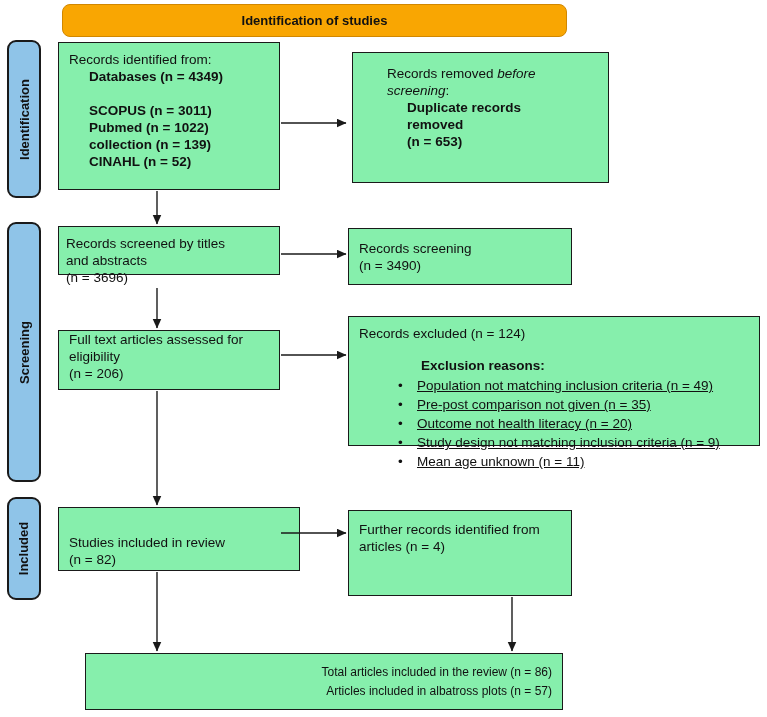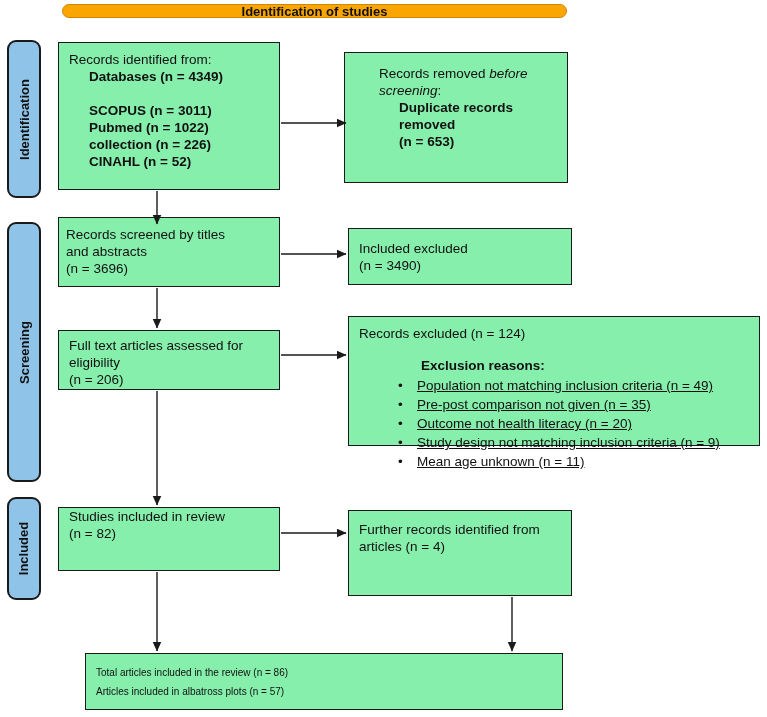--- a/index.html
+++ b/index.html
@@ -6,21 +6,21 @@
   .canvas {
     position: relative;
     width: 767px;
     height: 717px;
     background: #ffffff;
     font-family: "Liberation Sans", "DejaVu Sans", sans-serif;
     color: #111;
   }
   .banner {
     position: absolute;
-    left: 62px; top: 4px; width: 505px; height: 14px;
+    left: 62px; top: 4px; width: 505px; height: 33px;
     background: var(--banner-orange, #F9A602);
     border: 1.5px solid var(--banner-border, #D18700);
     border-radius: 8px;
     display: flex; align-items: center; justify-content: center;
     font-weight: bold; font-size: 13px;
     box-sizing: border-box;
   }
   .side-label {
     position: absolute;
     left: 7px; width: 34px;
@@ -44,31 +44,31 @@
     background: #86efac;
     border: 1.7px solid #1a1a1a;
     box-sizing: border-box;
     font-size: 13.5px;
     line-height: 17px;
     padding: 8px 10px;
   }
   .fbox .line { min-height: 17px; white-space: nowrap; }
   .fbox .indent { margin-left: 20px; font-weight: bold; }
   #box-identified       { left: 58px;  top: 42px;  width: 222px; height: 148px; }
-  #box-removed          { left: 344px; top: 52px;  width: 224px; height: 131px; padding-top: 12px; padding-left: 34px; }
-  #box-screened         { left: 58px;  top: 217px; width: 222px; height: 70px; padding-left: 7px; }
+  #box-removed          { left: 352px; top: 52px;  width: 257px; height: 131px; padding-top: 12px; padding-left: 34px; }
+  #box-screened         { left: 58px;  top: 226px; width: 222px; height: 49px; padding-left: 7px; }
   #box-excluded-titles  { left: 348px; top: 228px; width: 224px; height: 57px; padding-top: 11px; }
-  #box-fulltext         { left: 58px;  top: 330px; width: 222px; height: 60px; padding-top: 6px; }
+  #box-fulltext         { left: 58px;  top: 330px; width: 222px; height: 60px; padding-top: 0; }
   #box-excluded-full    { left: 348px; top: 316px; width: 412px; height: 130px; line-height: 18px; }
-  #box-included-review  { left: 58px;  top: 507px; width: 222px; height: 64px; padding-top: 0; }
+  #box-included-review  { left: 58px;  top: 507px; width: 242px; height: 64px; padding-top: 26px; }
   #box-further          { left: 348px; top: 510px; width: 224px; height: 86px; padding-top: 10px; }
   #box-total            { left: 85px;  top: 653px; width: 478px; height: 57px;
                           display: flex; flex-direction: column;
-                          align-items: flex-start; justify-content: center;
-                          line-height: 19px; font-size: 10px; }
+                          align-items: flex-end; justify-content: center;
+                          line-height: 19px; font-size: 12px; }
   #box-total .line { white-space: nowrap; min-height: 19px; }
   .reasons-heading { font-weight: bold; margin: 14px 0 0 62px; min-height: 18px; }
   .bullets { margin: 1px 0 0 35px; }
   .bullet { position: relative; padding-left: 23px; min-height: 19px; line-height: 19px; white-space: nowrap; text-decoration: underline; }
   .bullet::before { content: "\2022"; position: absolute; left: 4px; top: 0; }
   .arrows { position: absolute; left: 0; top: 0; pointer-events: none; }
 </style>
 </head>
 <body>
 
@@ -85,40 +85,40 @@
   <div class="side-label" id="stage-included">
     <span class="rot">Included</span>
   </div>
 
   <div class="fbox" id="box-identified">
     <div class="line">Records identified from:</div>
     <div class="line indent">Databases (n = 4349)</div>
     <div class="line indent"></div>
     <div class="line indent">SCOPUS (n = 3011)</div>
     <div class="line indent">Pubmed (n = 1022)</div>
-    <div class="line indent">collection (n = 226)</div>
+    <div class="line indent">collection (n = 139)</div>
     <div class="line indent">CINAHL (n = 52)</div>
   </div>
 
   <div class="fbox" id="box-removed">
     <div class="line"><span>Records removed</span> <em>before</em></div>
     <div class="line"><em>screening</em><span>:</span></div>
     <div class="line indent">Duplicate records</div>
     <div class="line indent">removed</div>
     <div class="line indent">(n = 653)</div>
   </div>
 
   <div class="fbox" id="box-screened">
     <div class="line">Records screened by titles</div>
     <div class="line">and abstracts</div>
     <div class="line">(n = 3696)</div>
   </div>
 
   <div class="fbox" id="box-excluded-titles">
-    <div class="line">Included excluded</div>
+    <div class="line">Records screening</div>
     <div class="line">(n = 3490)</div>
   </div>
 
   <div class="fbox" id="box-fulltext">
     <div class="line">Full text articles assessed for</div>
     <div class="line">eligibility</div>
     <div class="line">(n = 206)</div>
   </div>
 
   <div class="fbox" id="box-excluded-full">

